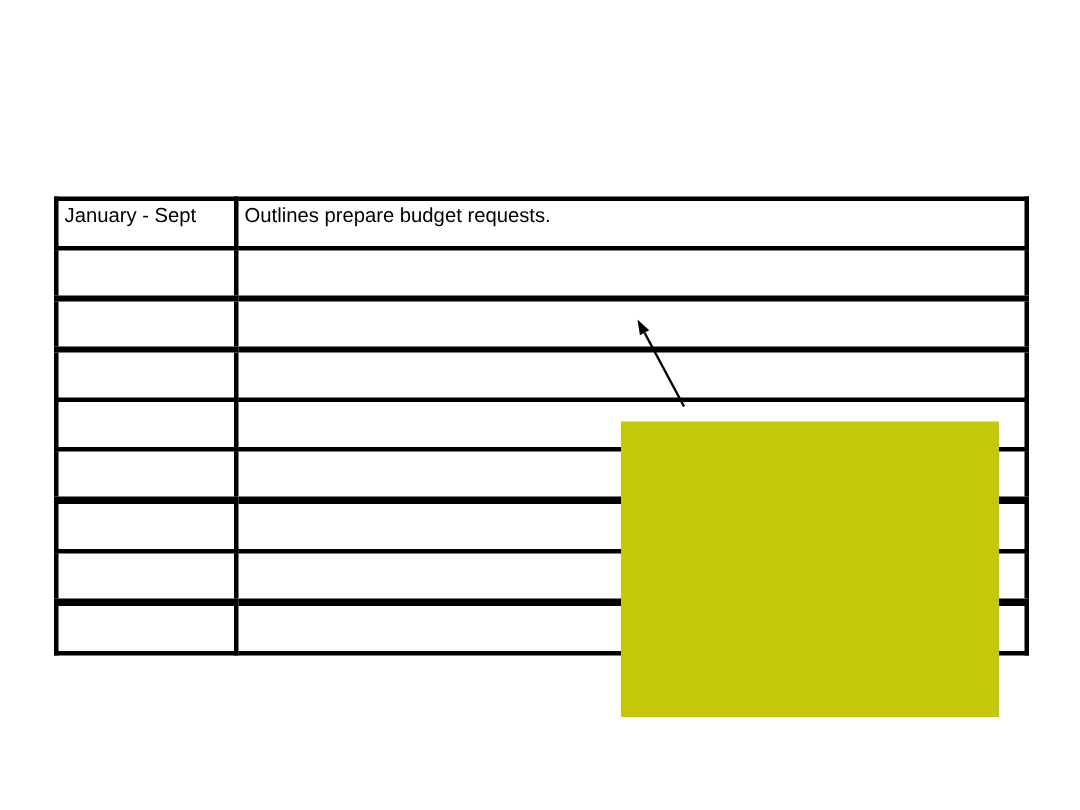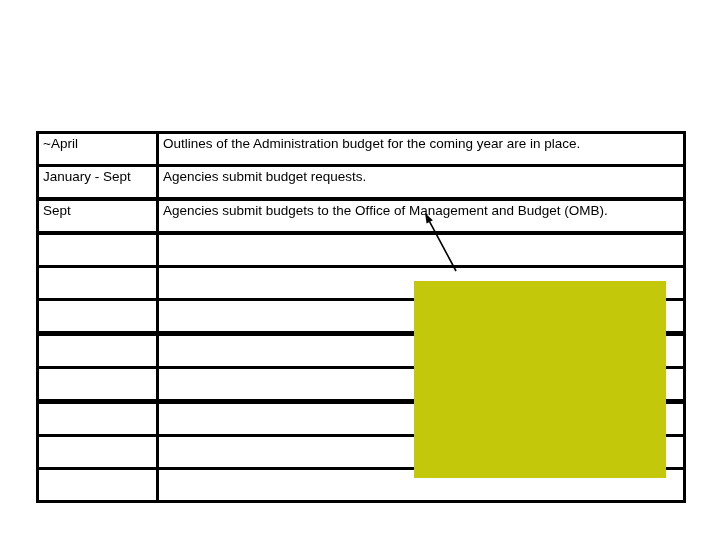--- a/index.html
+++ b/index.html
@@ -51,30 +51,22 @@
 
 <div class="slide">
 
   <table class="timeline">
     <colgroup>
         <col class="c-period">
         <col class="c-desc">
       </colgroup>
     <tbody>
       <tr>
-        <td>~April</td>
-        <td>Outlines of the Administration budget for the coming year are in place.</td>
-      </tr>
-      <tr>
         <td>January - Sept</td>
-        <td>Agencies submit budget requests.</td>
-      </tr>
-      <tr>
-        <td>Sept</td>
-        <td>Agencies submit budgets to the Office of Management and Budget (OMB).</td>
+        <td>Outlines prepare budget requests.</td>
       </tr>
       <tr>
         <td></td>
         <td></td>
       </tr>
       <tr>
         <td></td>
         <td></td>
       </tr>
       <tr>

